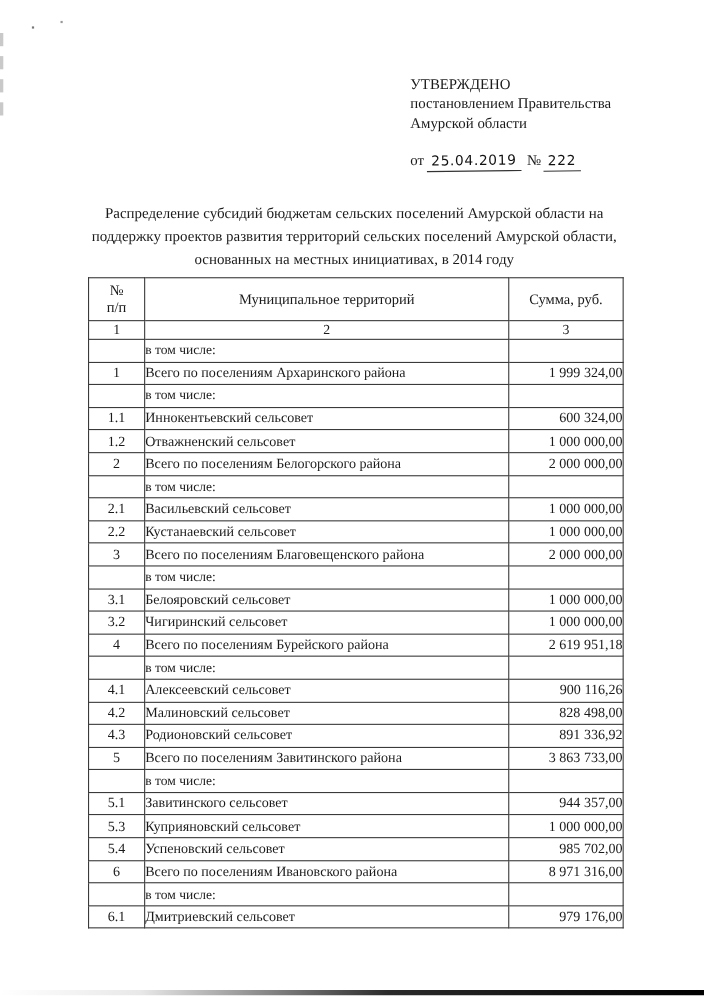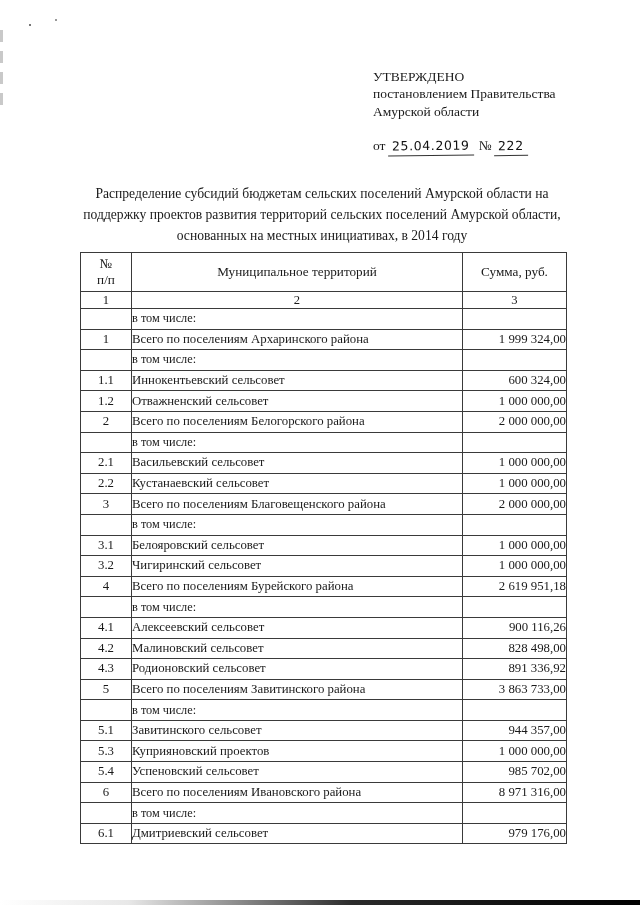--- a/index.html
+++ b/index.html
@@ -298,21 +298,21 @@
         <td class="cell-name">в том числе:</td>
         <td class="cell-sum"></td>
       </tr>
       <tr>
         <td class="cell-no">5.1</td>
         <td class="cell-name">Завитинского сельсовет</td>
         <td class="cell-sum">944 357,00</td>
       </tr>
       <tr>
         <td class="cell-no">5.3</td>
-        <td class="cell-name">Куприяновский проектов</td>
+        <td class="cell-name">Куприяновский сельсовет</td>
         <td class="cell-sum">1 000 000,00</td>
       </tr>
       <tr>
         <td class="cell-no">5.4</td>
         <td class="cell-name">Успеновский сельсовет</td>
         <td class="cell-sum">985 702,00</td>
       </tr>
       <tr>
         <td class="cell-no">6</td>
         <td class="cell-name">Всего по поселениям Ивановского района</td>

